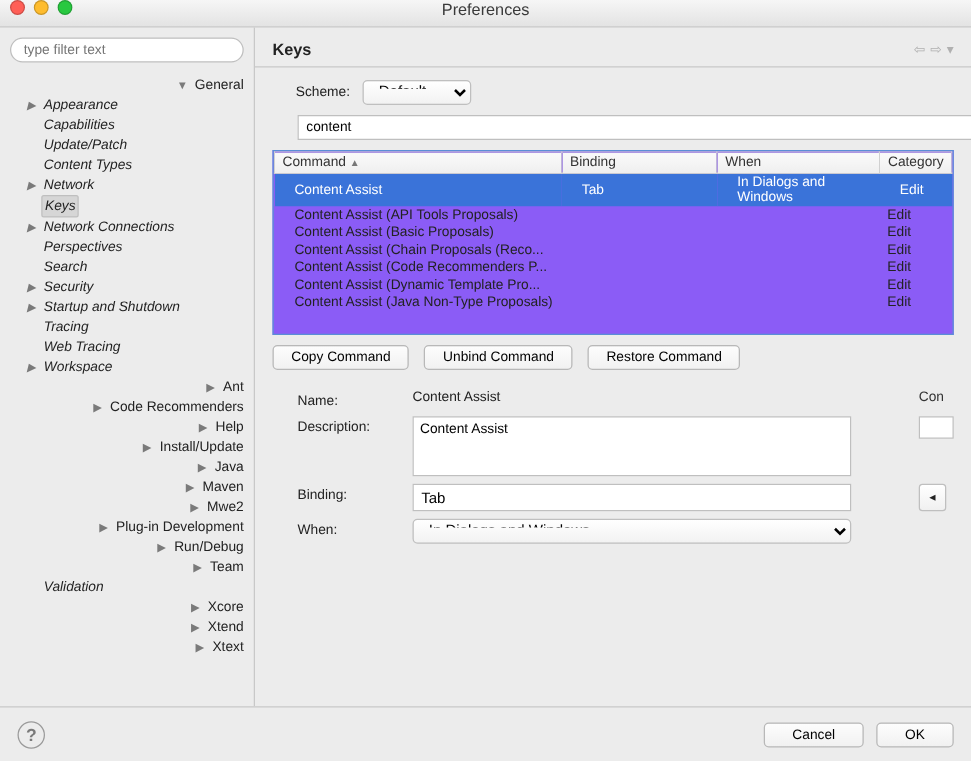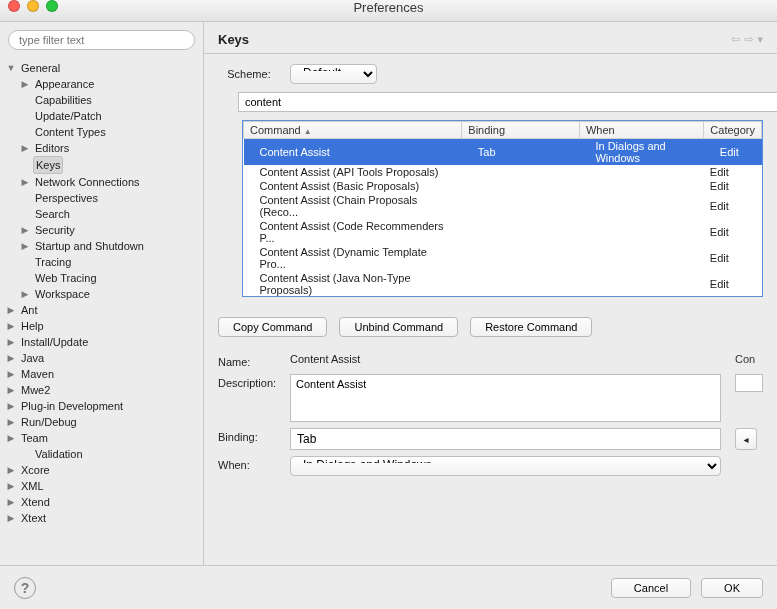--- a/index.html
+++ b/index.html
@@ -63,88 +63,87 @@
     padding: 2px 6px 6px 6px;
     line-height: 16px;
   }
   .tree .item { display:flex; align-items:center; gap:3px; white-space:nowrap; cursor:default; }
   .tree .arrow { width:10px; display:inline-flex; justify-content:center; color:#7a7a7a; font-size:9px; }
   .tree .arrow.open::before { content:"▼"; }
   .tree .arrow.closed::before { content:"▶"; }
   .tree .arrow.none::before { content:""; }
   .tree .label { padding:0 2px; }
   .tree .selected .label { background:#d6d6d6; border:1px solid #bfbfbf; padding:0 2px; border-radius:2px; }
-  .tree .ind0 { padding-left: 0px; }
-  .tree .ind1 { padding-left: 14px; }
+  .tree .ind0 { padding-left: 0px; justify-content: flex-end; }
+  .tree .ind1 { padding-left: 14px; font-style: italic; }
 
   .main {
     flex: 1;
     display: flex;
     flex-direction: column;
     background: #ececec;
     min-width: 0;
   }
   .page-header {
     display:flex; align-items:center; justify-content:space-between;
     padding: 10px 14px 6px 14px;
   }
   .page-header h1 { font-size:13px; font-weight:bold; margin:0; }
   .nav-icons { display:flex; gap:4px; align-items:center; color:#b0b0b0; }
   .nav-icons span { font-size:11px; }
   .hr { height:1px; background:#c8c8c8; margin:0; }
 
   .content { padding: 10px 14px 6px 14px; display:flex; flex-direction:column; gap:8px; flex:1; min-height:0; }
   .row { display:flex; align-items:center; gap:10px; }
-  .row .lbl { width:62px; text-align:center; }
+  .row .lbl { width:62px; text-align:right; }
 
   select.scheme, select.when {
     font-size: 12px;
     background: linear-gradient(#fff,#f2f2f2);
     border:1px solid #bfbfbf; border-radius:4px;
     height:20px; padding:0 18px 12px 8px;
     -webkit-appearance:menulist;
   }
   .filterbox {
     width:100%; height:20px; border:1px solid #bfbfbf; background:#fff;
     font-size:11px; padding:2px 6px;margin-left:20px;
   }
 
   .table-wrap {
     border:1px solid #5a8ed6;
-    background:#ffffff;
-    height:177px;
+    background:#8b5cf6;
+    height:148px;
     overflow:auto;
-    margin-left:24px;
   }
   table.cmds { width:100%; border-collapse:collapse; font-size:11px; }
   table.cmds th {
     position:sticky; top:0;
     background:linear-gradient(#fafafa,#efefef);
     border:1px solid #d0d0d0;
     text-align:left;
     font-weight:400;
     padding:2px 6px;
     color:#333;
   }
   table.cmds th .sort { font-size:8px; color:#777; margin-left:3px; }
   table.cmds td { padding:1px 6px 1px 16px; border:0; }
   table.cmds tr.sel td { background:#3a73d9; color:#fff; padding-left:16px; }
   table.cmds td.cat, table.cmds th.cat { padding-left:6px; }
 
-  .btnrow { display:flex; gap:12px; margin-top:12px; }
+  .btnrow { display:flex; gap:12px; margin-top:0; }
   .btn {
     background:linear-gradient(#fdfdfd,#f1f1f1);
     border:1px solid #b8b8b8;
     border-radius:4px;
     padding:3px 14px;
     font-size:11px;
     cursor:default;
   }
 
-  .form { display:grid; grid-template-columns:70px 1fr 10px 28px; gap:6px 2px; margin-top:8px; align-items:start; }
+  .form { display:grid; grid-template-columns:70px 1fr 10px 28px; gap:6px 22px; margin-top:8px; align-items:start;margin-left:20px; }
   .form .flabel { padding-top:3px; }
   textarea.desc {
     width:100%; height:48px; resize:none;
     border:1px solid #bfbfbf; background:#fff;
     font-family:inherit; font-size:11px; padding:3px 5px;
   }
   .rightcol { font-size:11px; color:#333; overflow:hidden; }
   .rightbox { border:1px solid #bfbfbf; background:#fff; height:18px; width:28px; }
 
   input.binding {
@@ -201,21 +200,21 @@
         <div class="item ind1">
           <span class="arrow none"></span>
           <span class="label">Update/Patch</span>
         </div>
         <div class="item ind1">
           <span class="arrow none"></span>
           <span class="label">Content Types</span>
         </div>
         <div class="item ind1">
           <span class="arrow closed"></span>
-          <span class="label">Editors</span>
+          <span class="label">Network</span>
         </div>
         <div class="item ind1 selected">
           <span class="arrow none"></span>
           <span class="label">Keys</span>
         </div>
         <div class="item ind1">
           <span class="arrow closed"></span>
           <span class="label">Network Connections</span>
         </div>
         <div class="item ind1">
@@ -245,20 +244,24 @@
         <div class="item ind1">
           <span class="arrow closed"></span>
           <span class="label">Workspace</span>
         </div>
         <div class="item ind0">
           <span class="arrow closed"></span>
           <span class="label">Ant</span>
         </div>
         <div class="item ind0">
           <span class="arrow closed"></span>
+          <span class="label">Code Recommenders</span>
+        </div>
+        <div class="item ind0">
+          <span class="arrow closed"></span>
           <span class="label">Help</span>
         </div>
         <div class="item ind0">
           <span class="arrow closed"></span>
           <span class="label">Install/Update</span>
         </div>
         <div class="item ind0">
           <span class="arrow closed"></span>
           <span class="label">Java</span>
         </div>
@@ -282,24 +285,20 @@
           <span class="arrow closed"></span>
           <span class="label">Team</span>
         </div>
         <div class="item ind1">
           <span class="arrow none"></span>
           <span class="label">Validation</span>
         </div>
         <div class="item ind0">
           <span class="arrow closed"></span>
           <span class="label">Xcore</span>
-        </div>
-        <div class="item ind0">
-          <span class="arrow closed"></span>
-          <span class="label">XML</span>
         </div>
         <div class="item ind0">
           <span class="arrow closed"></span>
           <span class="label">Xtend</span>
         </div>
         <div class="item ind0">
           <span class="arrow closed"></span>
           <span class="label">Xtext</span>
         </div>
       </div>

